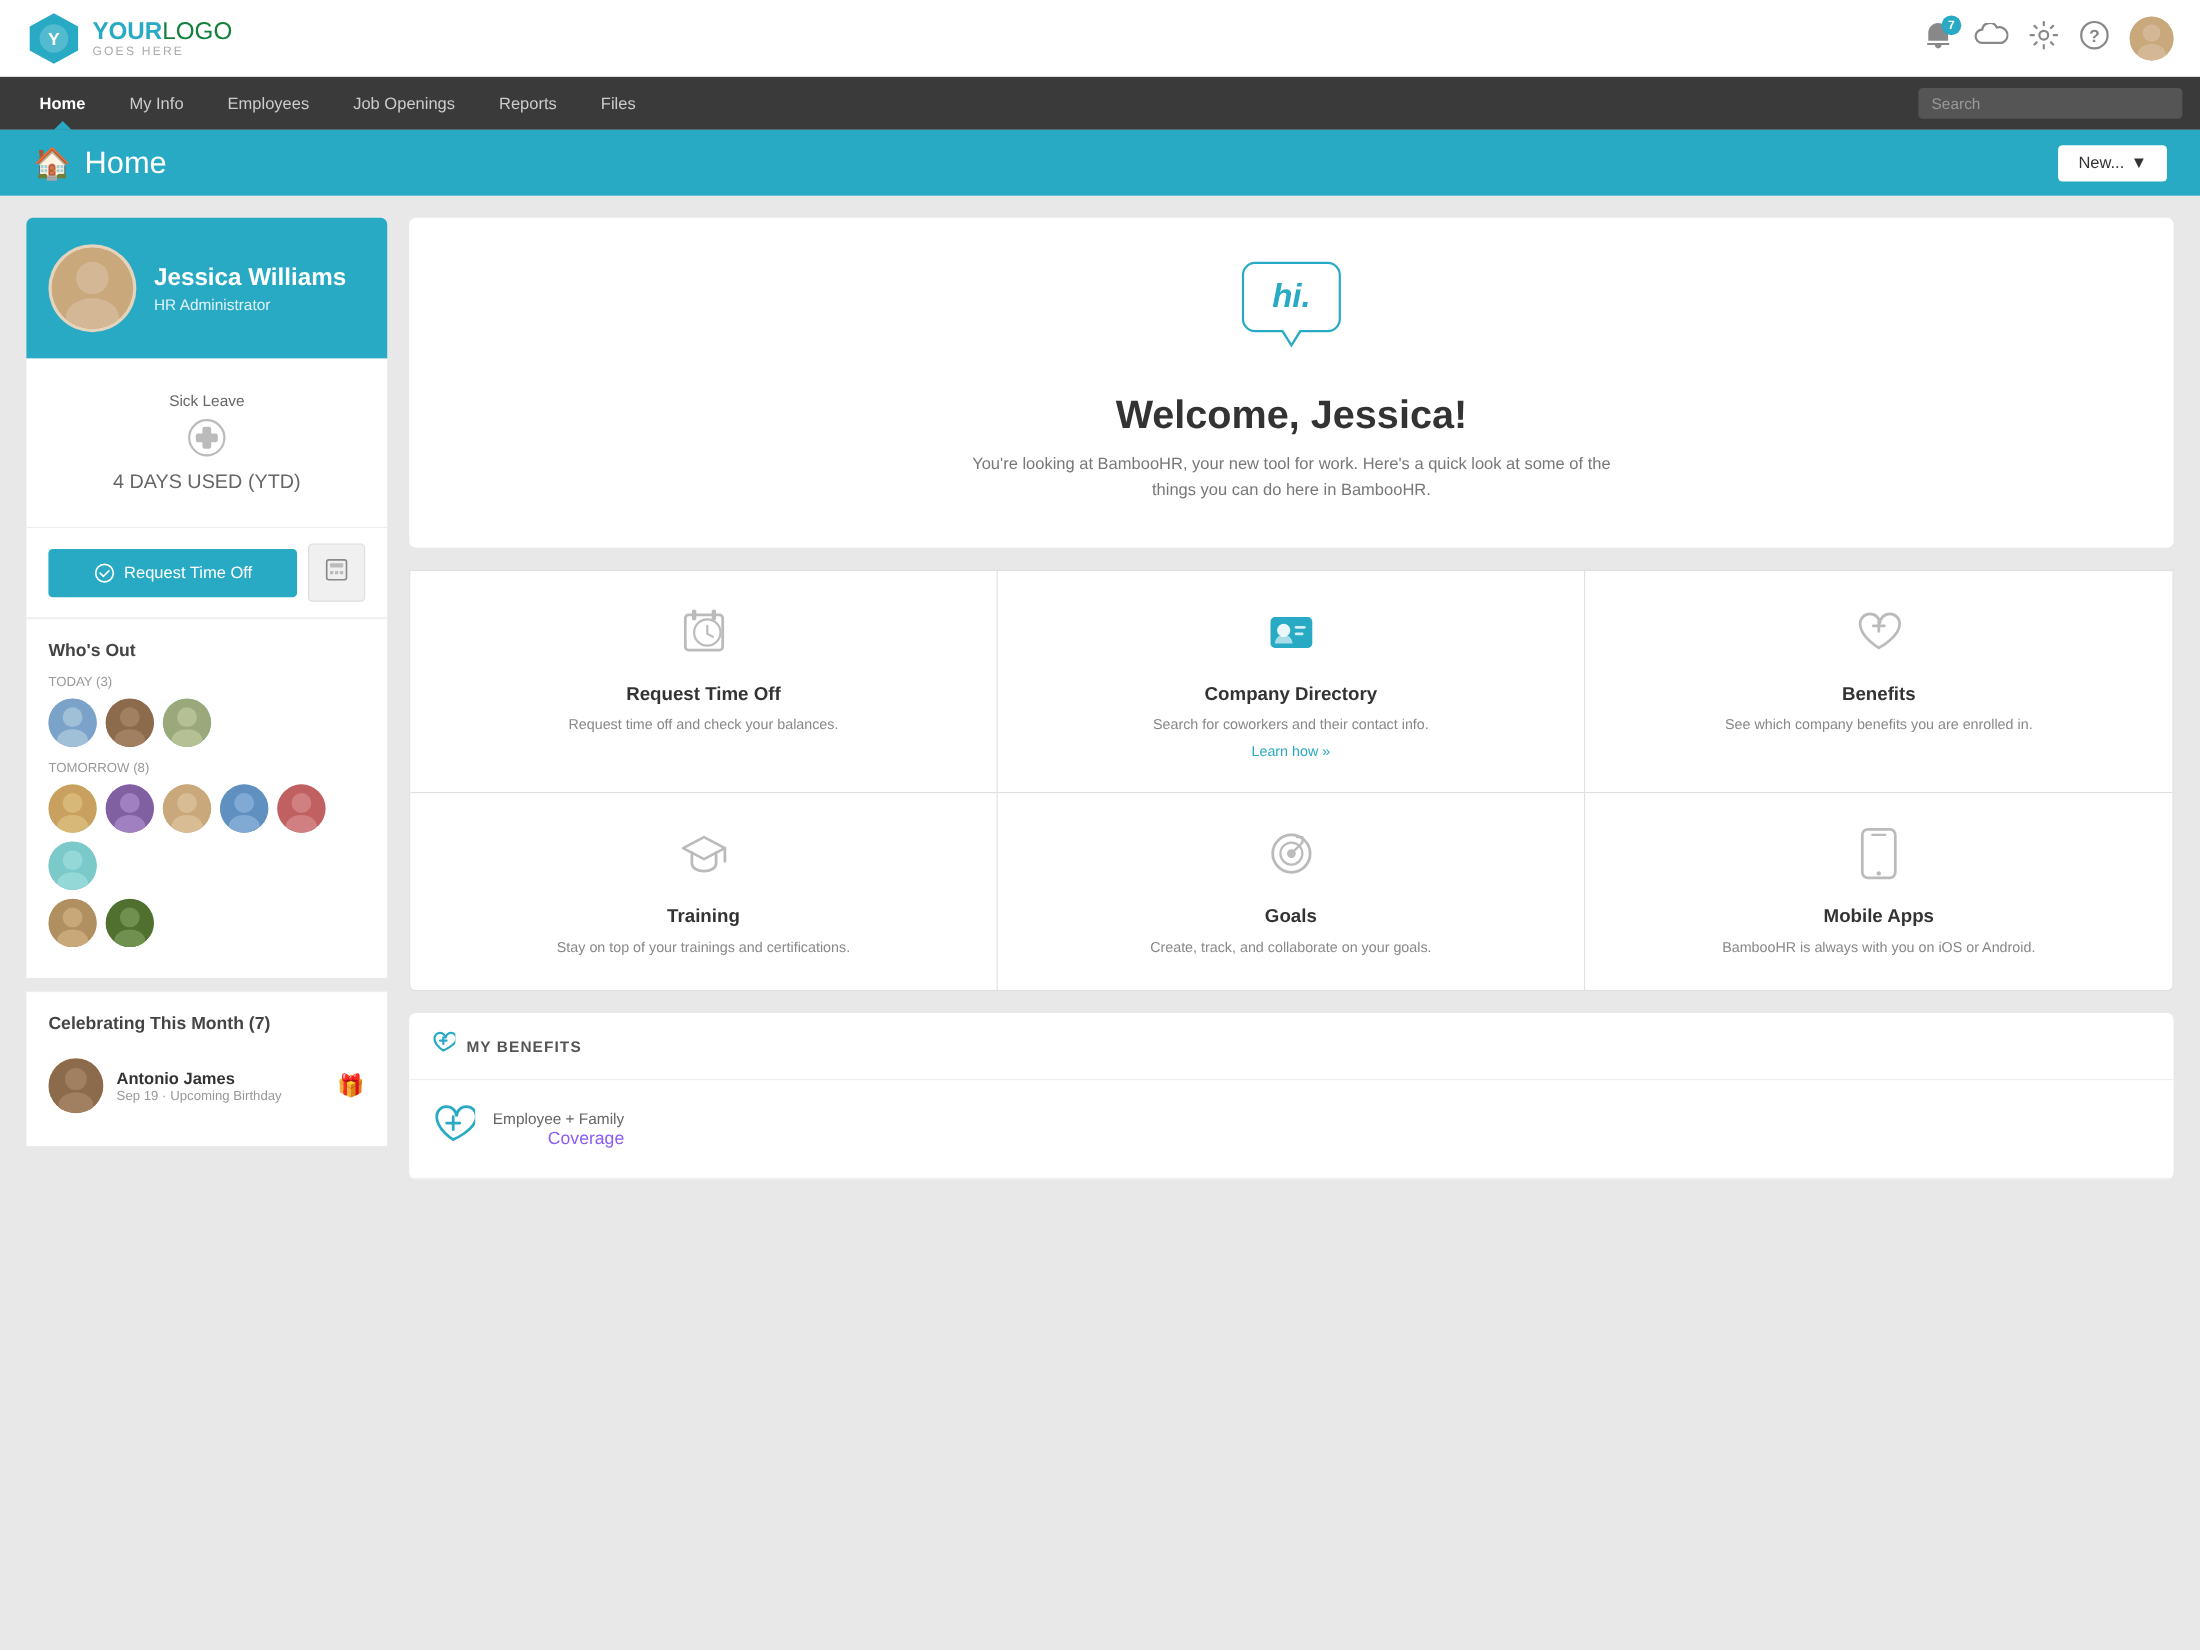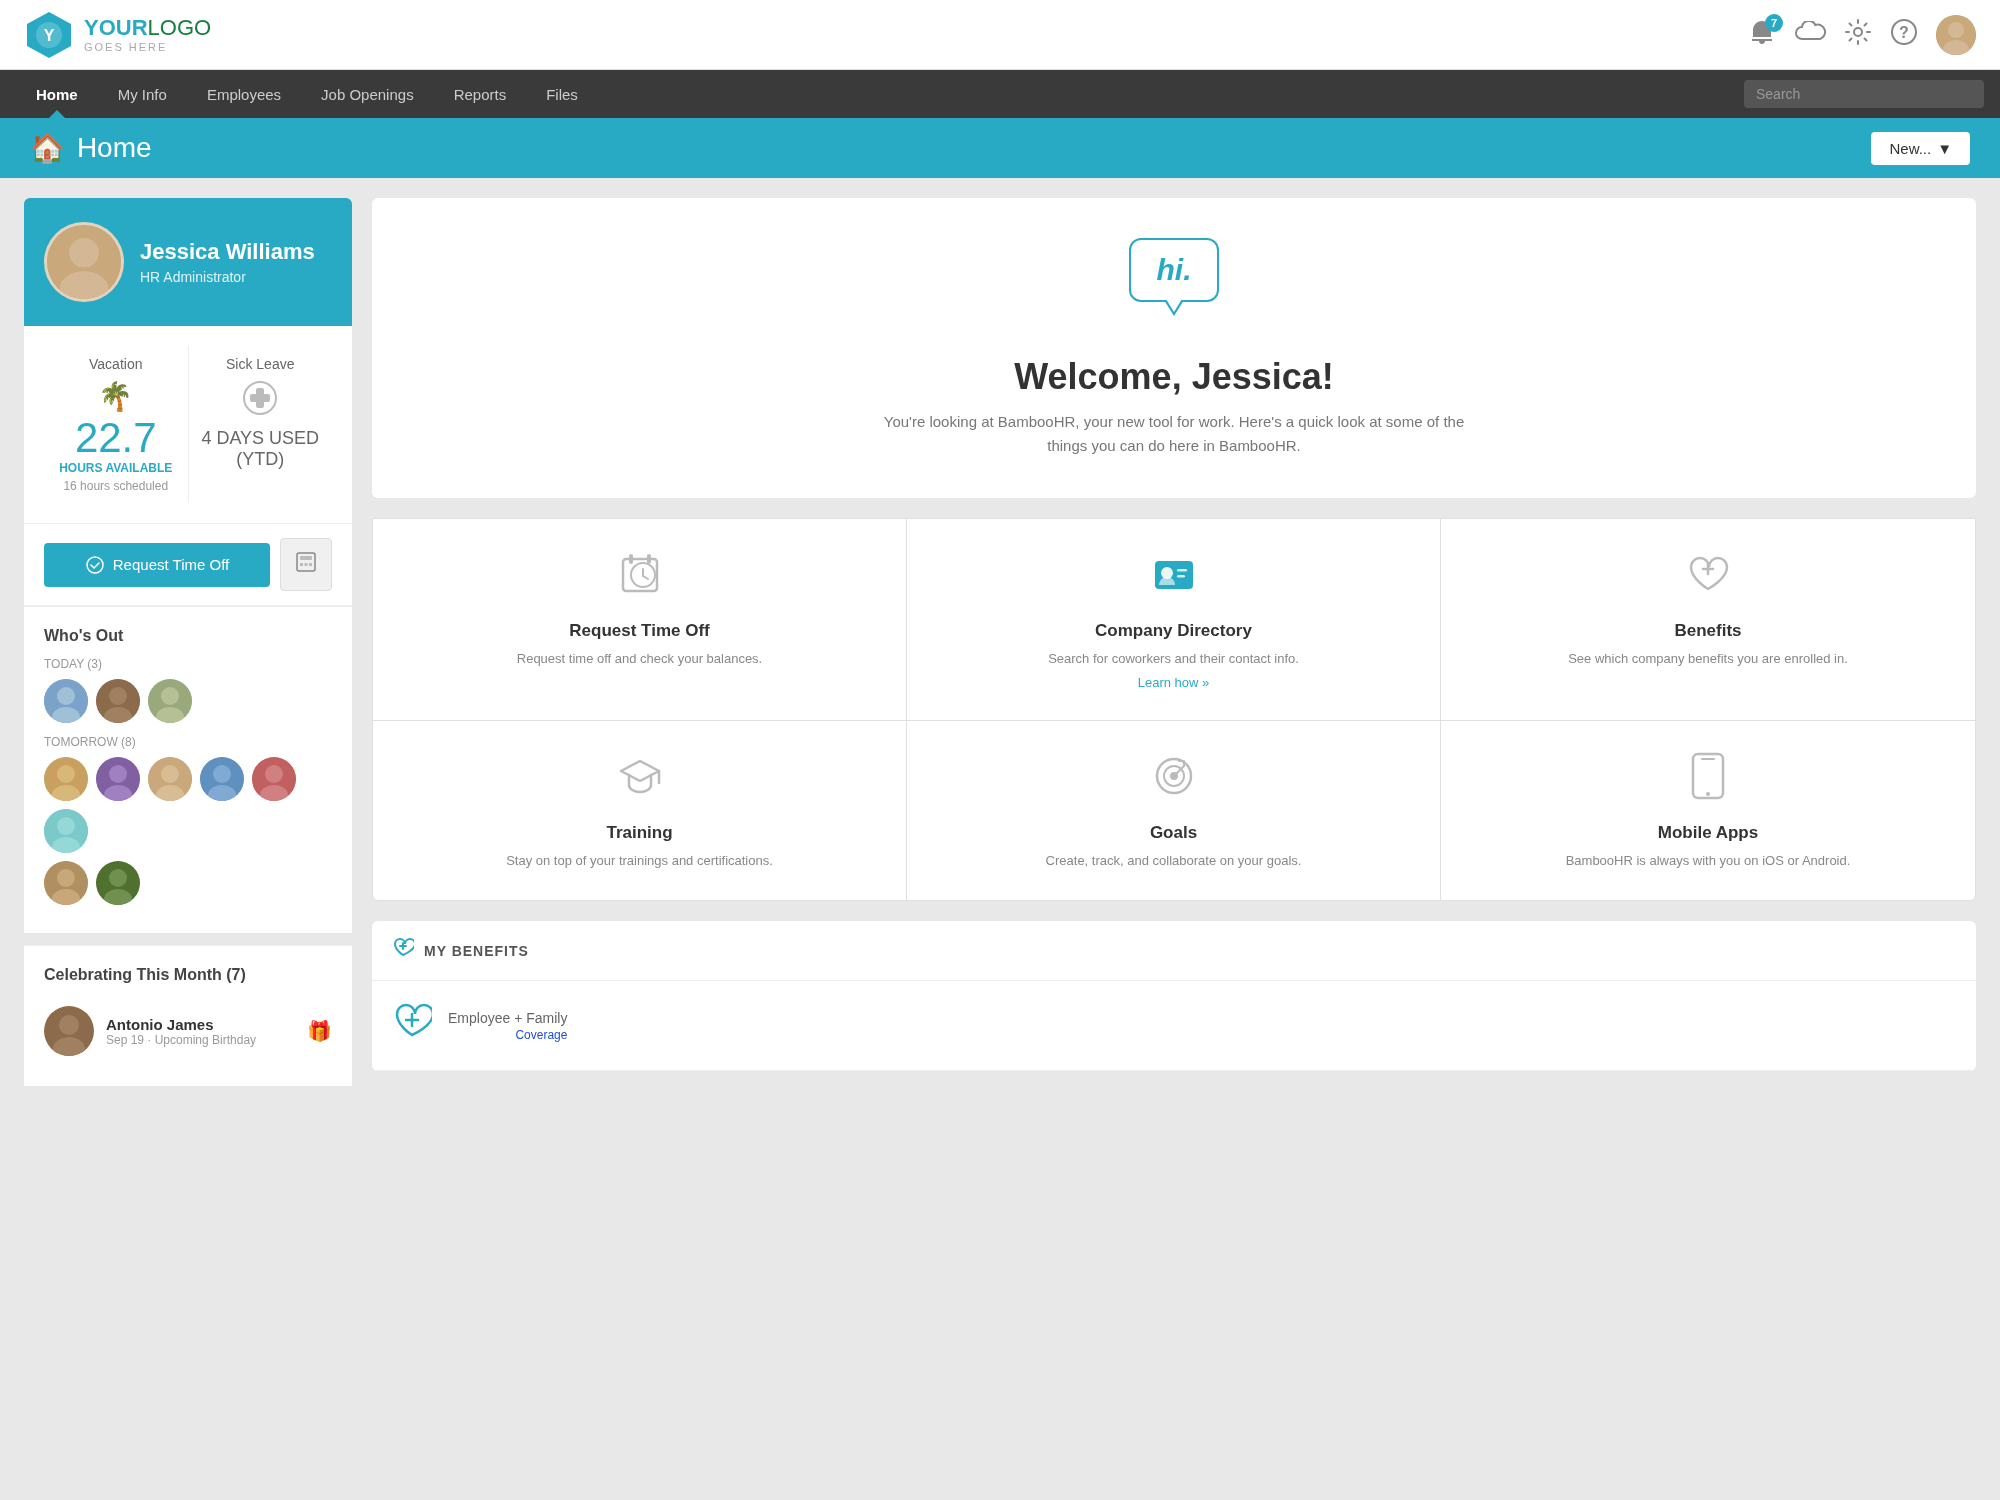--- a/index.html
+++ b/index.html
@@ -366,21 +366,21 @@
       align-items: center;
       gap: 16px;
       padding: 20px;
       border-bottom: 1px solid #eee;
     }
     .benefit-icon { font-size: 36px; color: #29aac4; }
     .benefit-info { flex: 1; }
     .benefit-name { font-size: 17px; font-weight: bold; color: #333; }
     .benefit-dates { font-size: 13px; color: #999; margin-top: 2px; }
     .benefit-coverage { font-size: 14px; color: #666; text-align: right; }
-    .benefit-coverage-label { font-size: 12px; color: #1d4ed8; margin-top: 2px; text-align: right; }
+    .benefit-coverage-label { font-size: 16px; color: #8b5cf6; margin-top: 2px; text-align: right; }
 
     
     ::-webkit-scrollbar { width: 6px; }
     ::-webkit-scrollbar-thumb { background: #ccc; border-radius: 3px; }
   </style>
 </head>
 <body>
 
 <div class="top-header">
   <div class="logo-area">
@@ -468,27 +468,20 @@
           <ellipse cx="40" cy="68" rx="26" ry="18" fill="#d4b896"></ellipse>
         </svg>
       </div>
       <div class="profile-info">
         <div class="profile-name">Jessica Williams</div>
         <div class="profile-title">HR Administrator</div>
       </div>
     </div>
 
     <div class="leave-card">
-      <div class="leave-section">
-        <div class="leave-label">Vacation</div>
-        <div class="leave-icon" style="font-size:28px;">🌴</div>
-        <div class="leave-hours">22.7</div>
-        <div class="leave-hours-label">HOURS AVAILABLE</div>
-        <div class="leave-scheduled">16 hours scheduled</div>
-      </div>
       <div class="leave-section">
         <div class="leave-label">Sick Leave</div>
         <div class="leave-icon">
           <svg width="36" height="36" viewBox="0 0 36 36" fill="none">
             <circle cx="18" cy="18" r="16" fill="none" stroke="#bbb" stroke-width="2"></circle>
             <rect x="14" y="8" width="8" height="20" rx="2" fill="#bbb"></rect>
             <rect x="8" y="14" width="20" height="8" rx="2" fill="#bbb"></rect>
           </svg>
         </div>
         <div class="sick-days">

